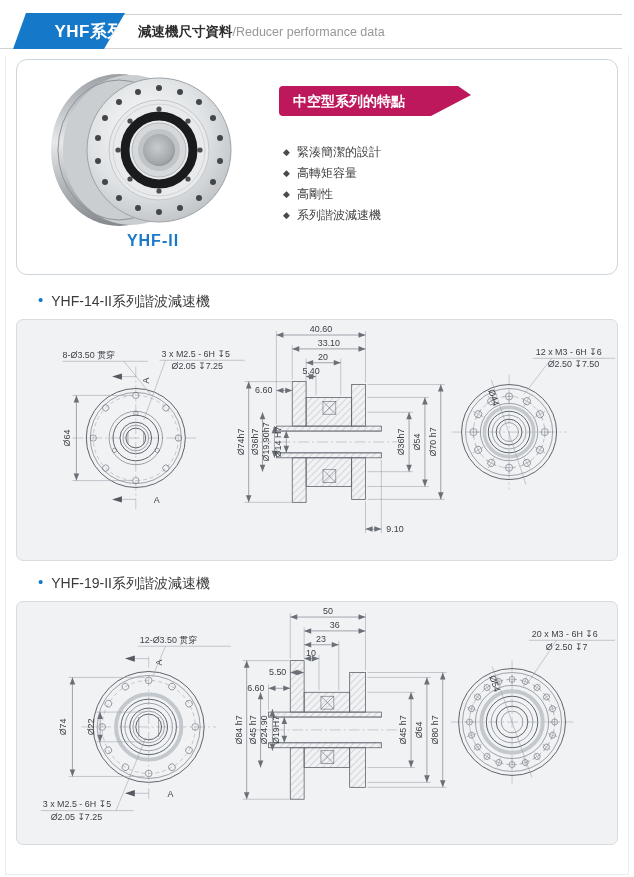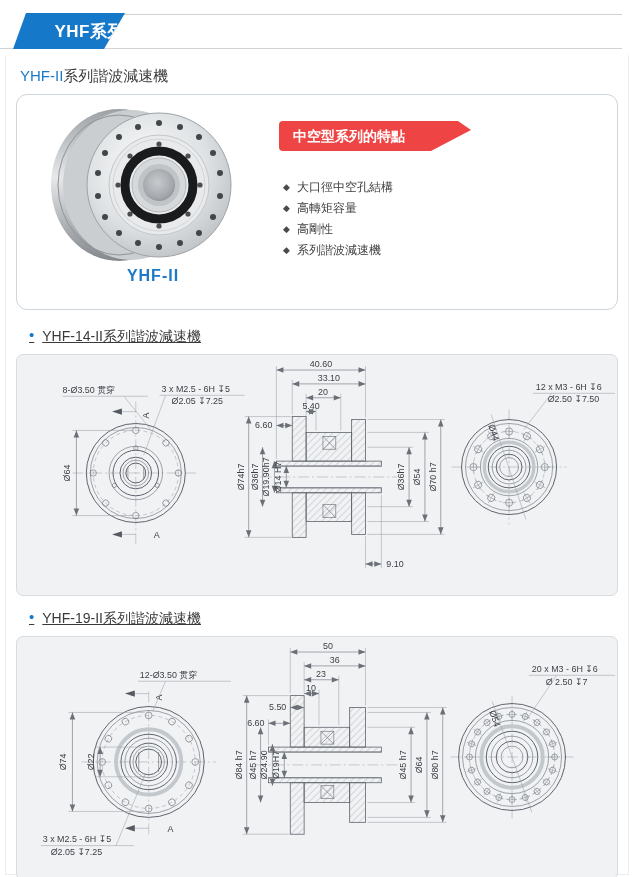--- a/index.html
+++ b/index.html
@@ -33,30 +33,30 @@
   .sec-title .rest { color:#3a3a3a; }
   
   .intro-card {
     position:relative; margin:2px 2px 16px 2px; height:216px;
     border:1px solid #ccd6dc; border-radius:11px; background:#fff;
   }
   .photo { position:absolute; left:30px; top:8px; }
   .caption { position:absolute; left:30px; top:172px; width:212px; text-align:center;
     color:#1a7ac9; font-size:16px; font-weight:bold; letter-spacing:1px; }
   .banner {
-    position:absolute; left:262px; top:26px; width:192px; height:30px; background:#ef4444;
+    position:absolute; left:262px; top:26px; width:192px; height:30px; background:#be185d;
     clip-path:polygon(0 0, calc(100% - 13px) 0, 100% 9px, calc(100% - 40px) 100%, 0 100%);
     border-radius:4px 0 0 4px;
   }
   .banner span { color:#fff; font-weight:bold; font-size:14px; line-height:30px; padding-left:14px; display:inline-block; }
   .features { list-style:none; position:absolute; left:266px; top:82px; }
   .features li { display:flex; align-items:flex-start; font-size:12px; color:#3f3f3f; line-height:21px; }
   .features .dm { font-size:9px; color:#4a4a4a; margin:0 7px 0 0; line-height:21px; }
   
-  .sub-title { margin:12px 0 8px 15px; font-size:14px; color:#3a3a3a;text-decoration:underline; }
+  .sub-title { margin:12px 0 8px 24px; font-size:14px; color:#3a3a3a; }
   .sub-title .dot { color:#1678c8; font-size:15px; margin-right:8px; vertical-align:1px; }
   .panel {
     margin:0 2px; background:#f1f2f4; border:1px solid #d8dbdf; border-radius:7px; overflow:hidden;
   }
   
   svg text { font-family:"Liberation Sans", sans-serif; }
   .tl { stroke:#5d626a; stroke-width:1; fill:none; }
   .ol { stroke:#6d727a; stroke-width:.65; fill:none; }
   .x  { stroke:#9aa0a8; stroke-width:.55; fill:none; }
   .dim{ stroke:#7d838b; stroke-width:.7; fill:none; }
@@ -72,27 +72,27 @@
 <body>
 
 <div class="page">
 
   <header>
     <div class="hline top"></div>
     <div class="hline bot"></div>
     <div class="badge">
       <span>YHF系列</span>
     </div>
+    <div class="htitle">
+      <span class="zh">減速機尺寸資料</span><span class="en">/Reducer performance data</span>
+    </div>
   </header>
 
   <main class="content">
 
-    <h2 class="sec-title">
-      <span class="hl">YHF-II</span><span class="rest">系列諧波減速機</span>
-    </h2>
 
     <section class="intro-card">
       <svg class="photo" width="212" height="164" viewBox="0 0 212 164">
         <defs>
           <radialGradient id="pf" cx="42%" cy="38%" r="75%">
             <stop offset="0%" stop-color="#fbfcfc"></stop>
               <stop offset="55%" stop-color="#dfe2e4"></stop>
             <stop offset="85%" stop-color="#c2c6c9"></stop>
               <stop offset="100%" stop-color="#a8acb0"></stop>
           </radialGradient>
@@ -148,21 +148,21 @@
         <circle cx="112" cy="82" r="21" fill="#c0c4c7"></circle>
         <circle cx="112" cy="82" r="16" fill="url(#pb)"></circle>
       </svg>
       <div class="caption">YHF-II</div>
       <div class="banner">
         <span>中空型系列的特點</span>
       </div>
       <ul class="features">
         <li>
             <span class="dm">◆</span>
-            <span>大口徑中空孔結構</span>
+            <span>緊湊簡潔的設計</span>
           </li>
         <li>
             <span class="dm">◆</span>
             <span>高轉矩容量</span>
           </li>
         <li>
             <span class="dm">◆</span>
             <span>高剛性</span>
           </li>
         <li>

